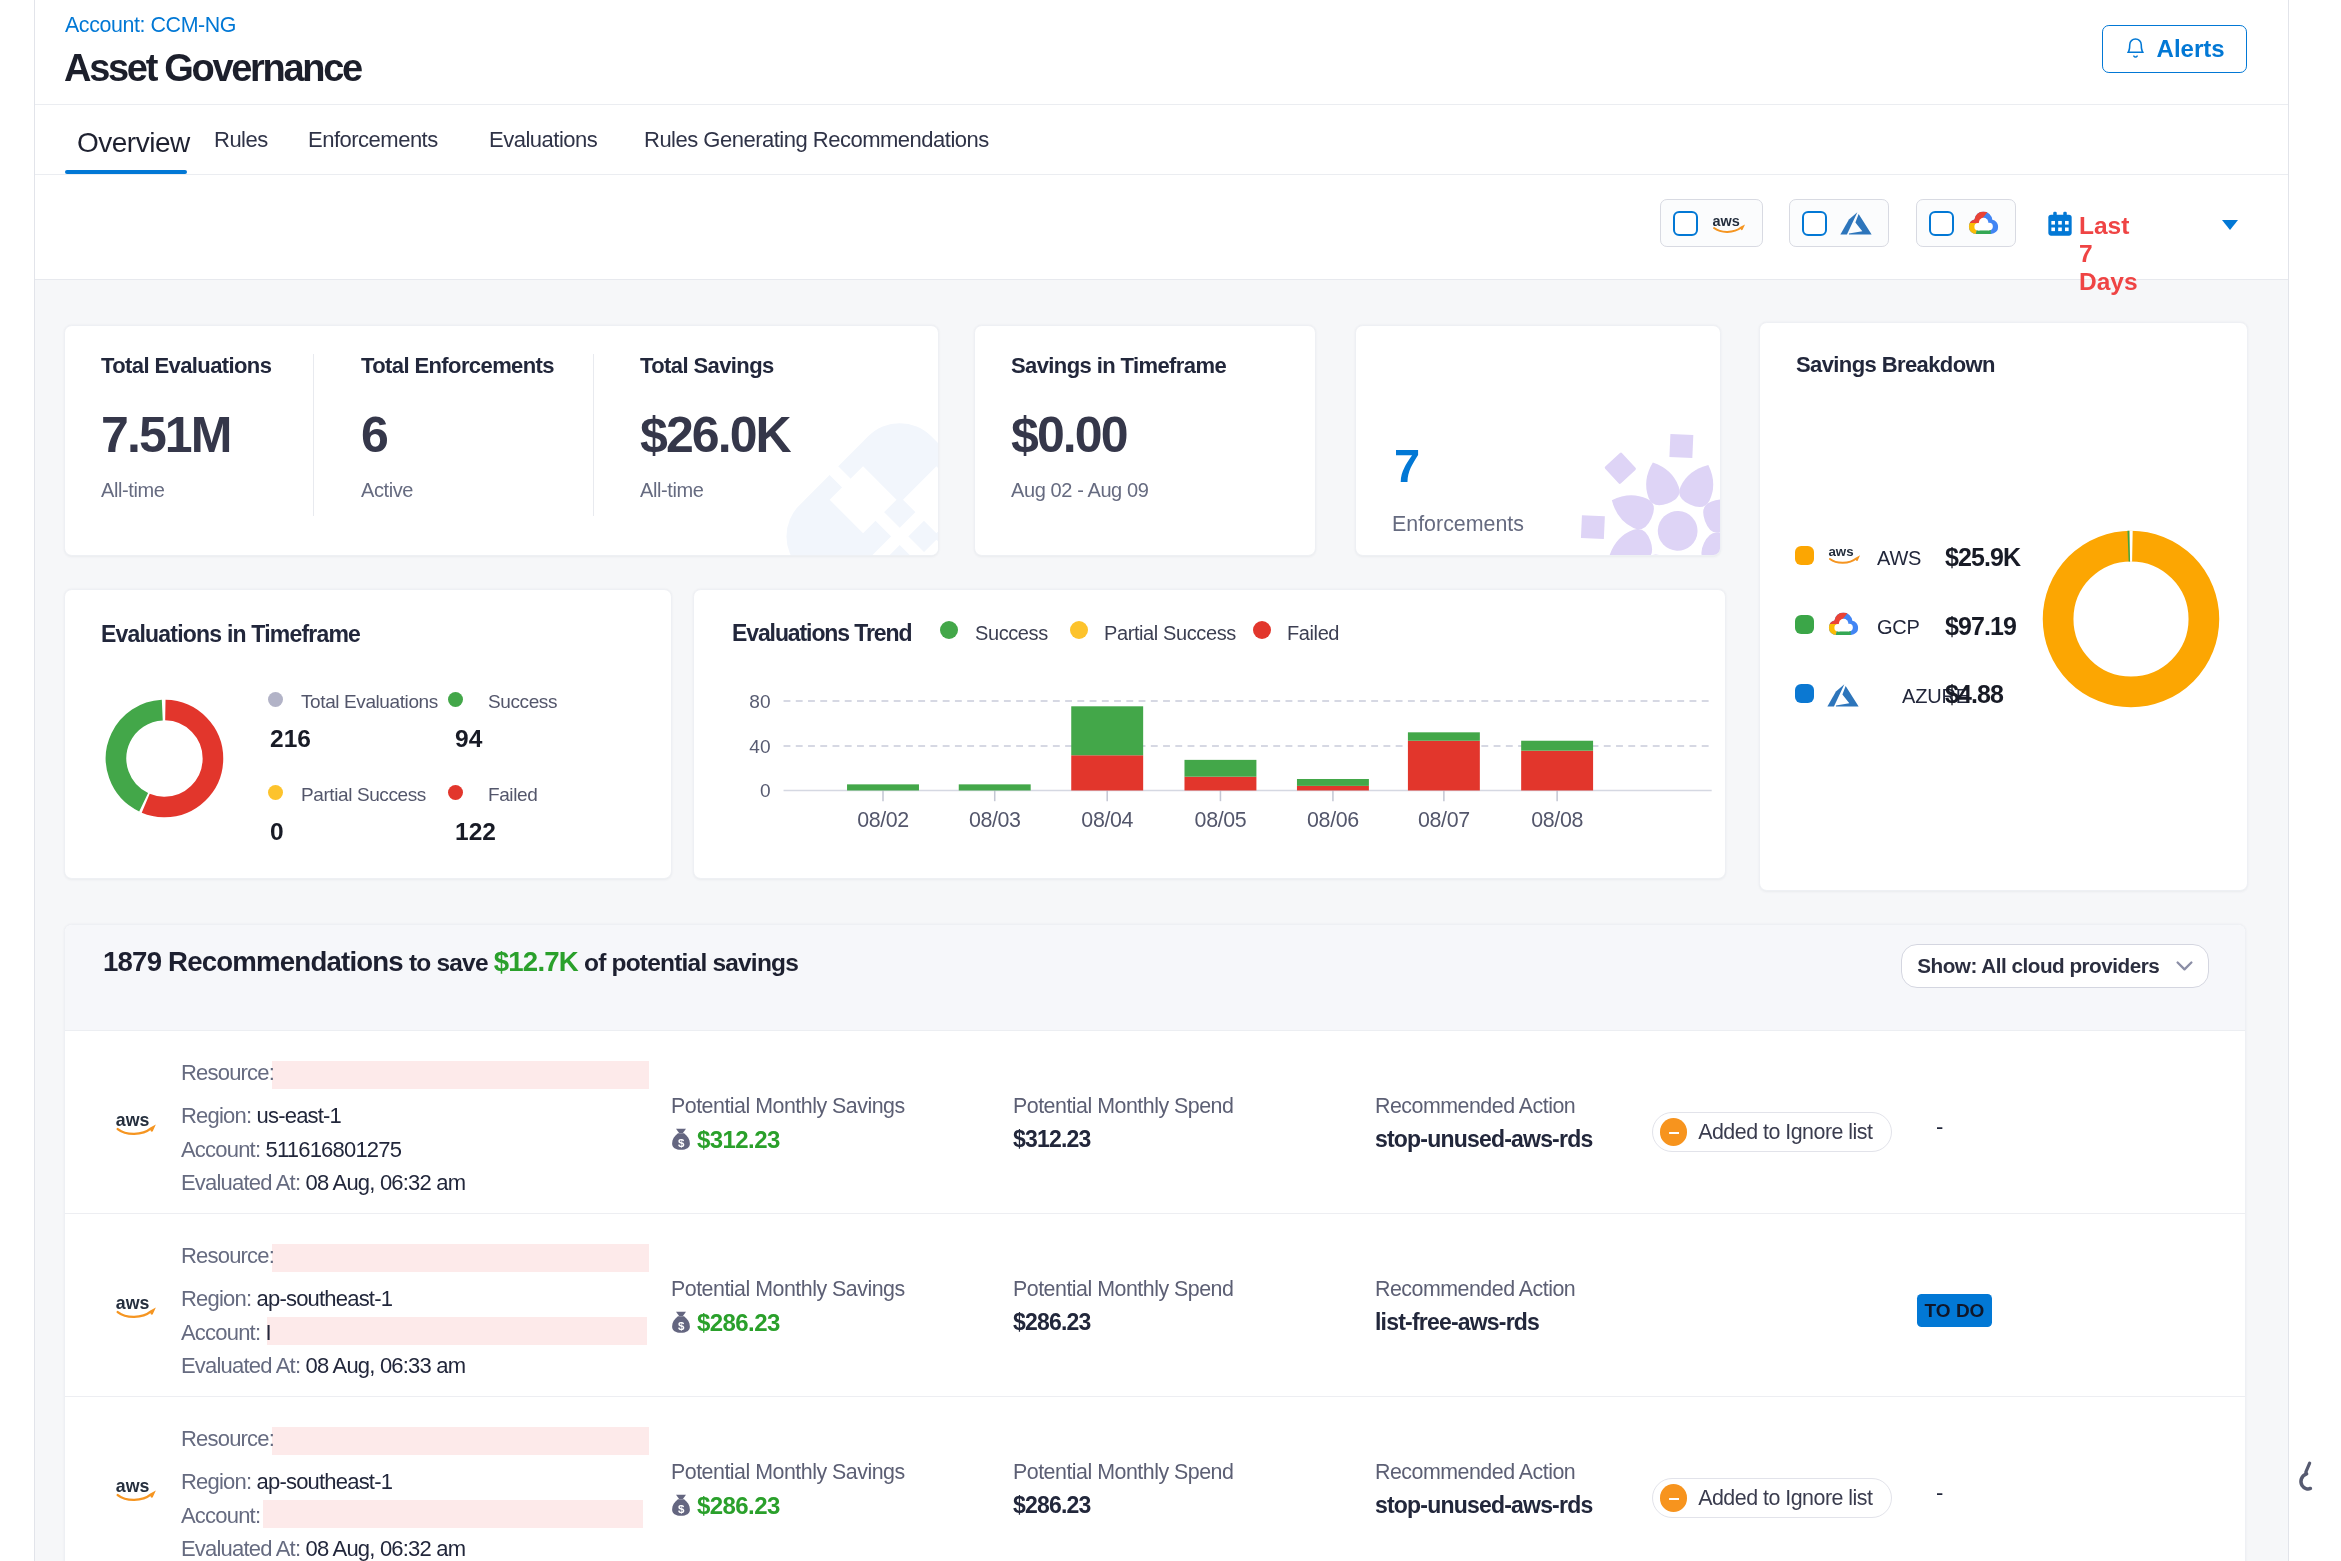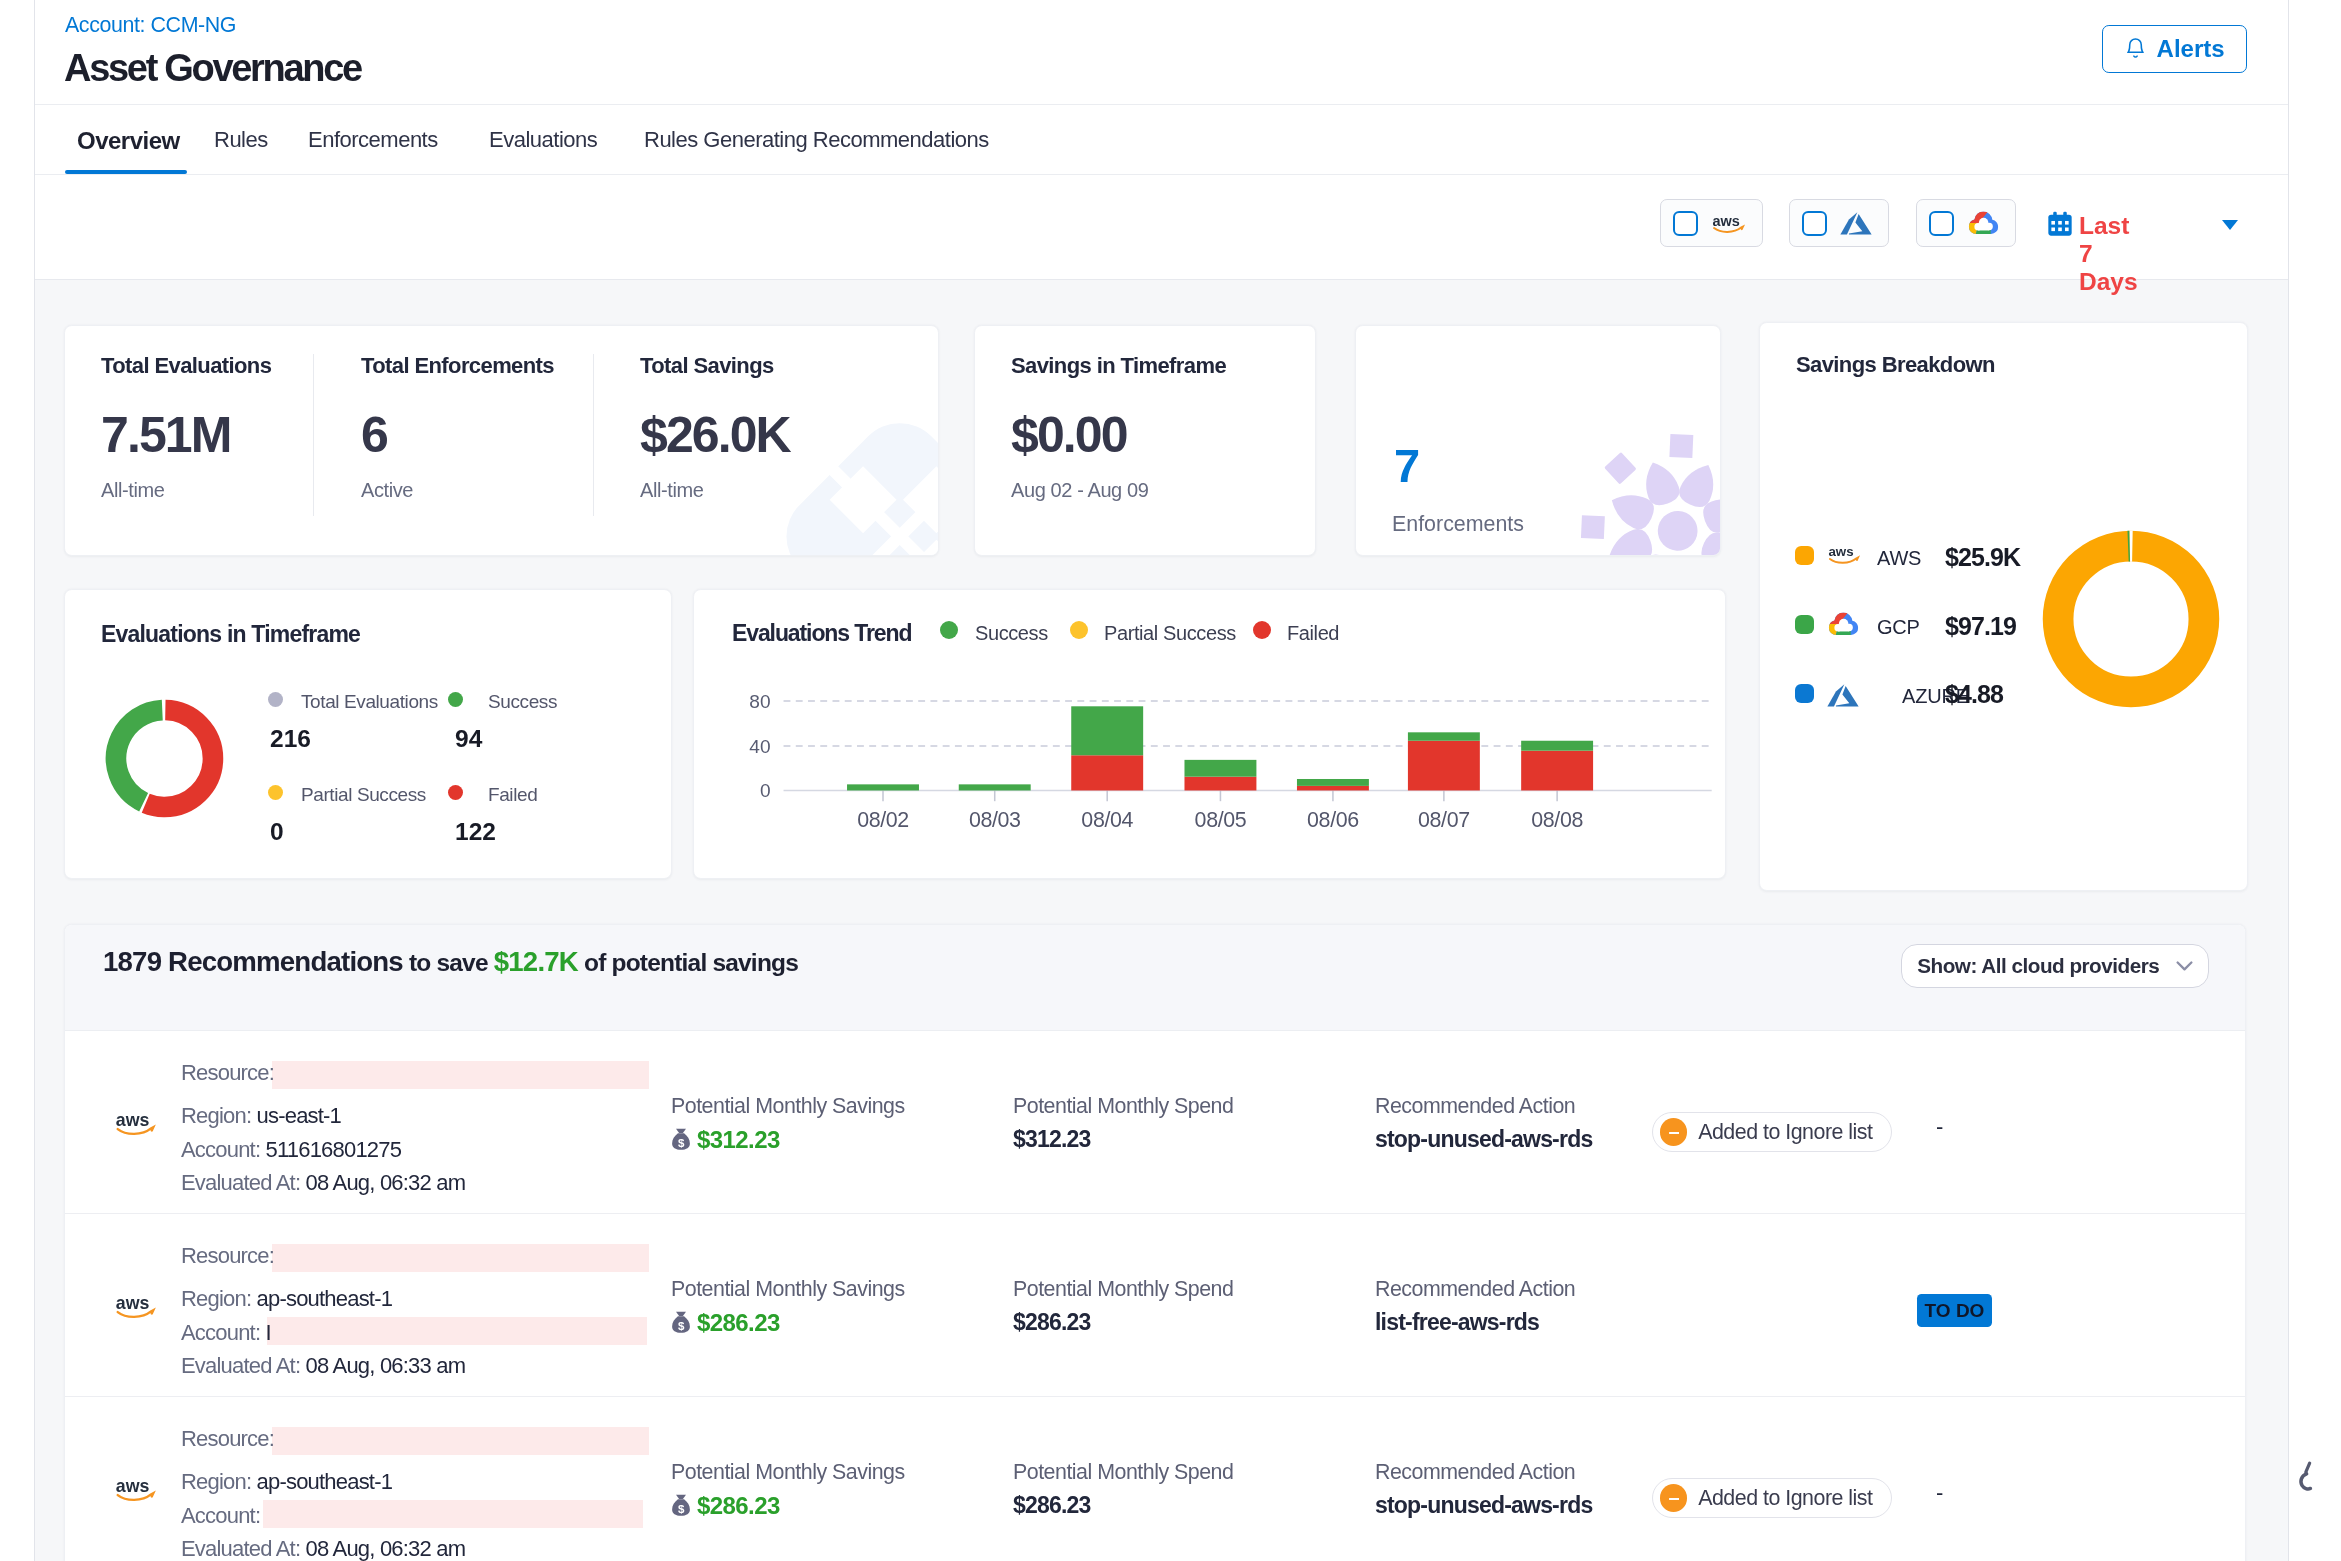--- a/index.html
+++ b/index.html
@@ -35,21 +35,21 @@
   <div class="abs" style="left:64px; top:47px; font-size:38px; font-weight:bold; letter-spacing:-2.3px; color:#1c1f2b;">Asset Governance</div>
 
   <div class="abs" style="left:2102px; top:24.5px; width:145px; height:48px; border:1.5px solid #0278d5; border-radius:6.9px; background:#fff; display:flex; align-items:center; justify-content:center; gap:9.2px;">
     <svg width="23" height="23" viewBox="0 0 24 24" fill="none" stroke="#0278d5" stroke-width="1.6" stroke-linecap="round" stroke-linejoin="round">
         <path d="M18 8a6 6 0 0 0-12 0c0 7-2 8-2 8h16s-2-1-2-8"></path>
         <path d="M13.7 20a2 2 0 0 1-3.4 0"></path>
       </svg>
     <span style="font-size:24px; font-weight:bold; color:#0278d5;">Alerts</span>
   </div>
 
-  <div class="abs" style="left:77px; top:127px; font-size:24px; font-weight:bold; letter-spacing:-0.5px; color:#1e2130;">Overview</div>
+  <div class="abs" style="left:77px; top:127px; font-size:28px; font-weight:normal; letter-spacing:-0.5px; color:#1e2130;">Overview</div>
   <div class="abs" style="left:214px; top:127px; font-size:22px; letter-spacing:-0.5px; color:#2f3347;">Rules</div>
   <div class="abs" style="left:308px; top:127px; font-size:22px; letter-spacing:-0.5px; color:#2f3347;">Enforcements</div>
   <div class="abs" style="left:489px; top:127px; font-size:22px; letter-spacing:-0.5px; color:#2f3347;">Evaluations</div>
   <div class="abs" style="left:644px; top:127px; font-size:22px; letter-spacing:-0.5px; color:#2f3347;">Rules Generating Recommendations</div>
   <div class="abs" style="left:65px; top:170px; width:122px; height:3.8px; background:#0278d5; border-radius:2.3px;"></div>
 
   <div class="abs" style="left:1660px; top:199px; width:103px; height:48px; border:0.8px solid #d8dae2; border-radius:6.9px; background:#fbfcfd; display:flex; align-items:center; padding-left:12.2px; gap:13px;">
     <div style="width:25px; height:25px; border:2.3px solid #0278d5; border-radius:6.1px; background:#fff;"></div>
     <svg width="35" height="23" viewBox="0 0 46 30">
       <text x="2" y="18" font-family="Liberation Sans" font-size="19" font-weight="bold" fill="#252f3e">aws</text>

